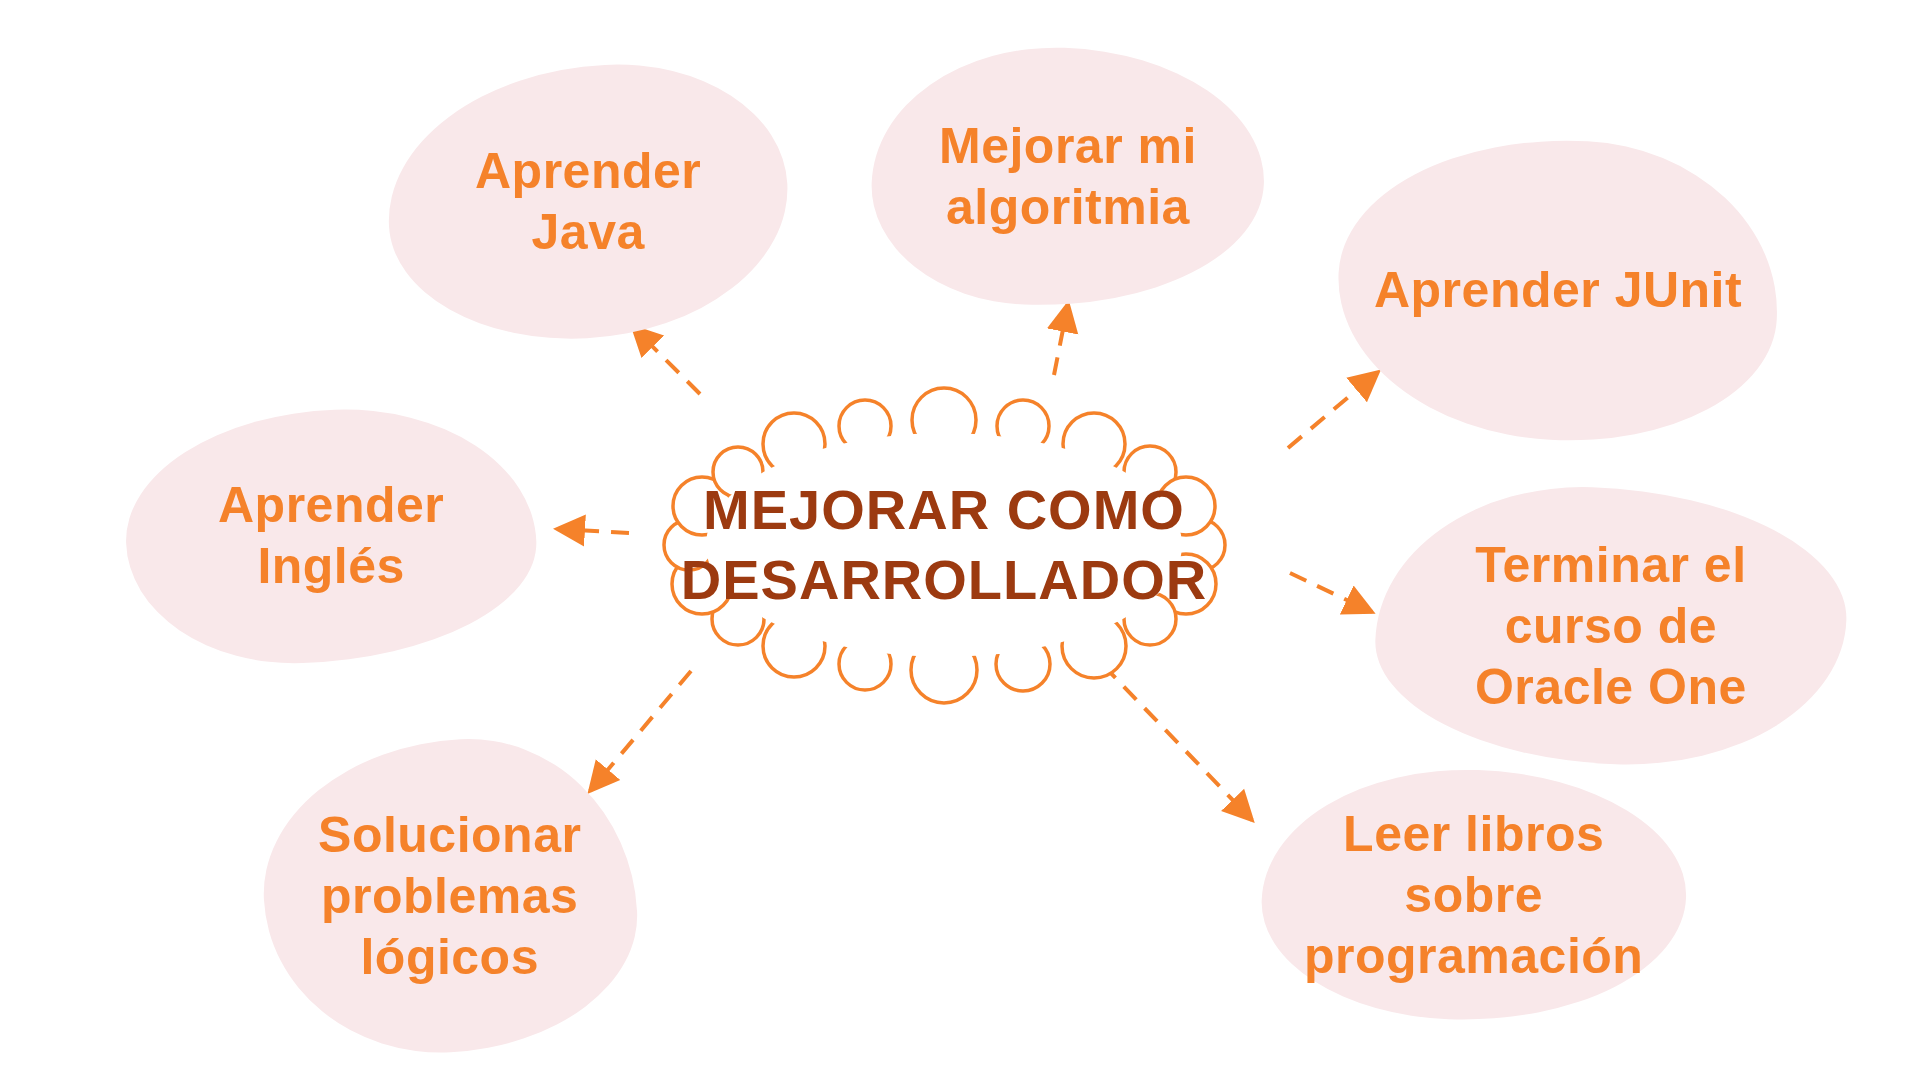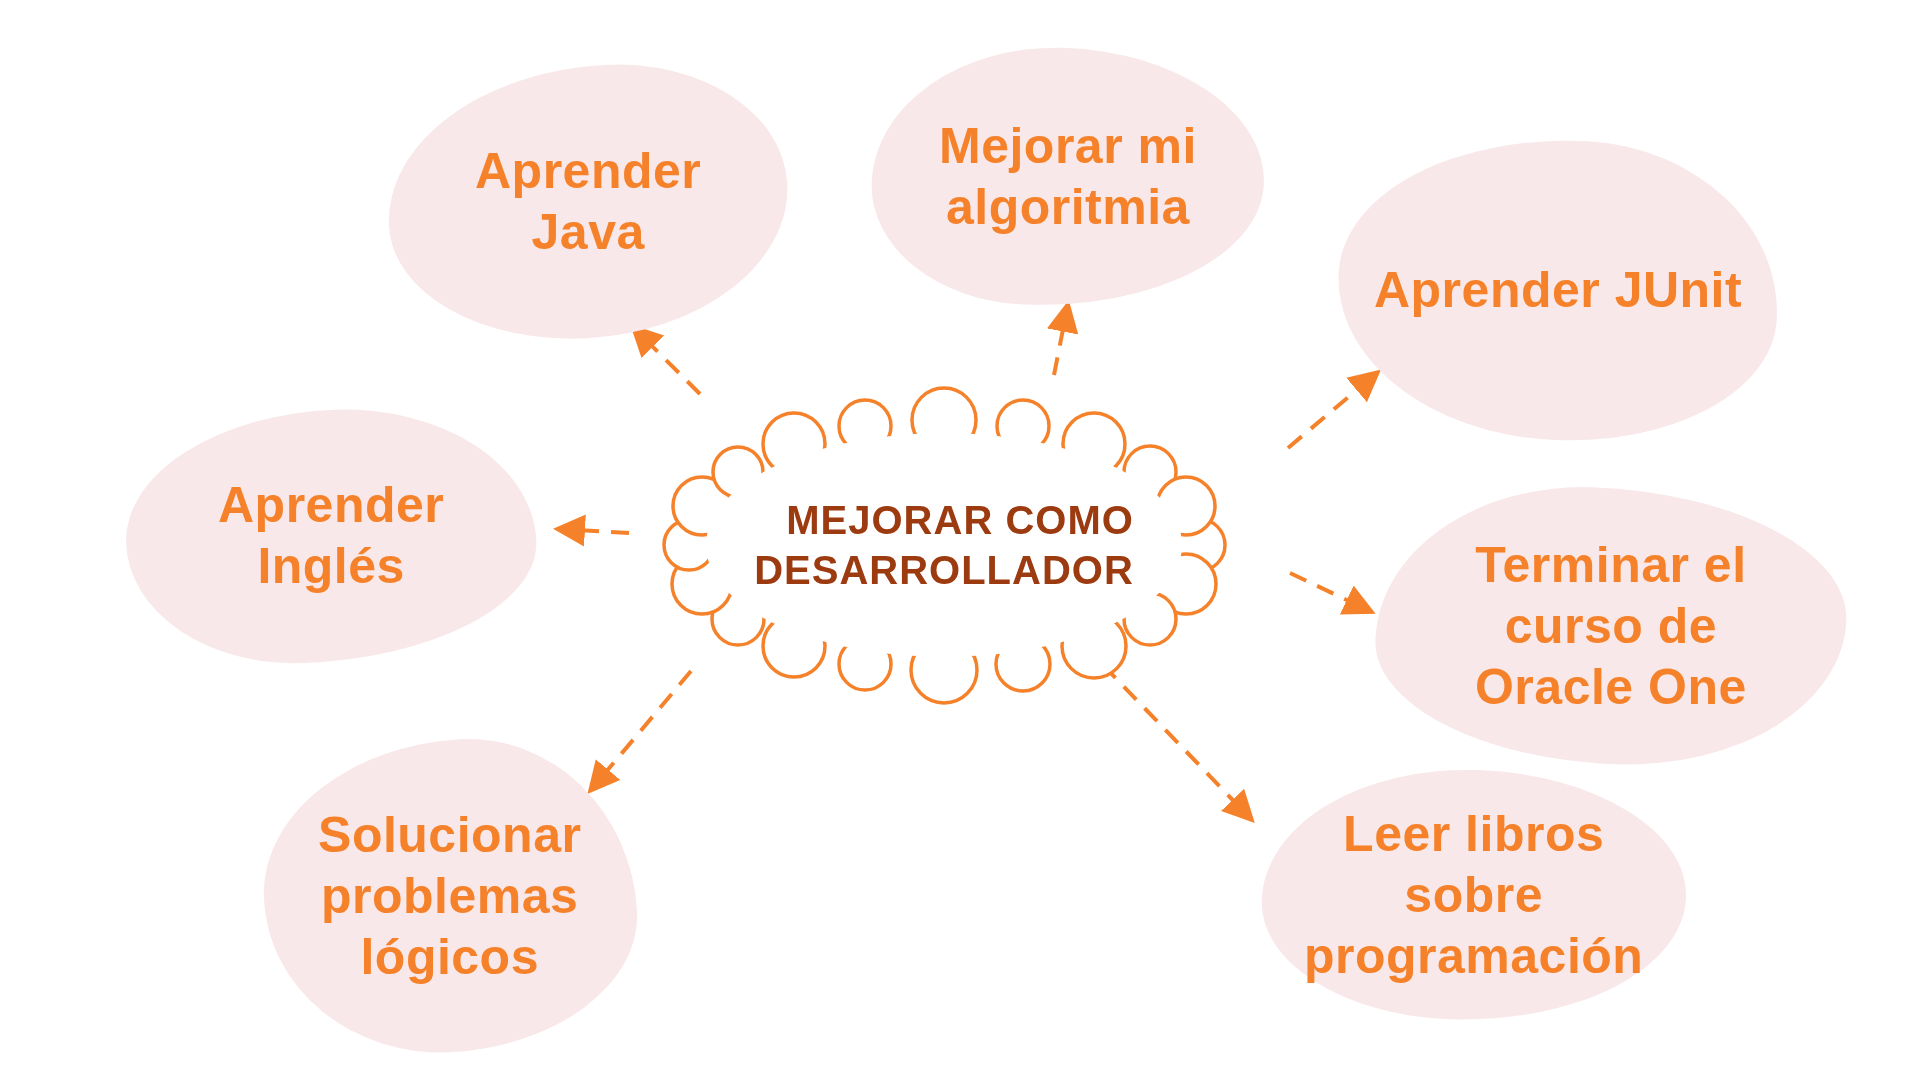--- a/index.html
+++ b/index.html
@@ -54,23 +54,23 @@
     left:644px;top:375px;width:600px;height:340px;
   }
   .cloud-wrap svg{position:absolute;left:0;top:0;}
   .cloud-loop{fill:#FFFFFF;stroke:var(--orange);stroke-width:3.5;}
   .cloud-fill{fill:#FFFFFF;stroke:none;}
   .center-label{
     position:absolute;left:0;top:0;width:600px;height:340px;
     display:flex;align-items:center;justify-content:center;
     color:var(--dark);
     font-weight:700;
-    font-size:40px;
+    font-size:56px;
     line-height:1.25;
-    text-align:right;
+    text-align:center;
     white-space:pre-line;
     letter-spacing:1px;
   }
   .arrows{
     position:absolute;left:0;top:0;width:1920px;height:1080px;
     pointer-events:none;
   }
   .arrow-line{
     stroke:var(--orange);
     stroke-width:4;

